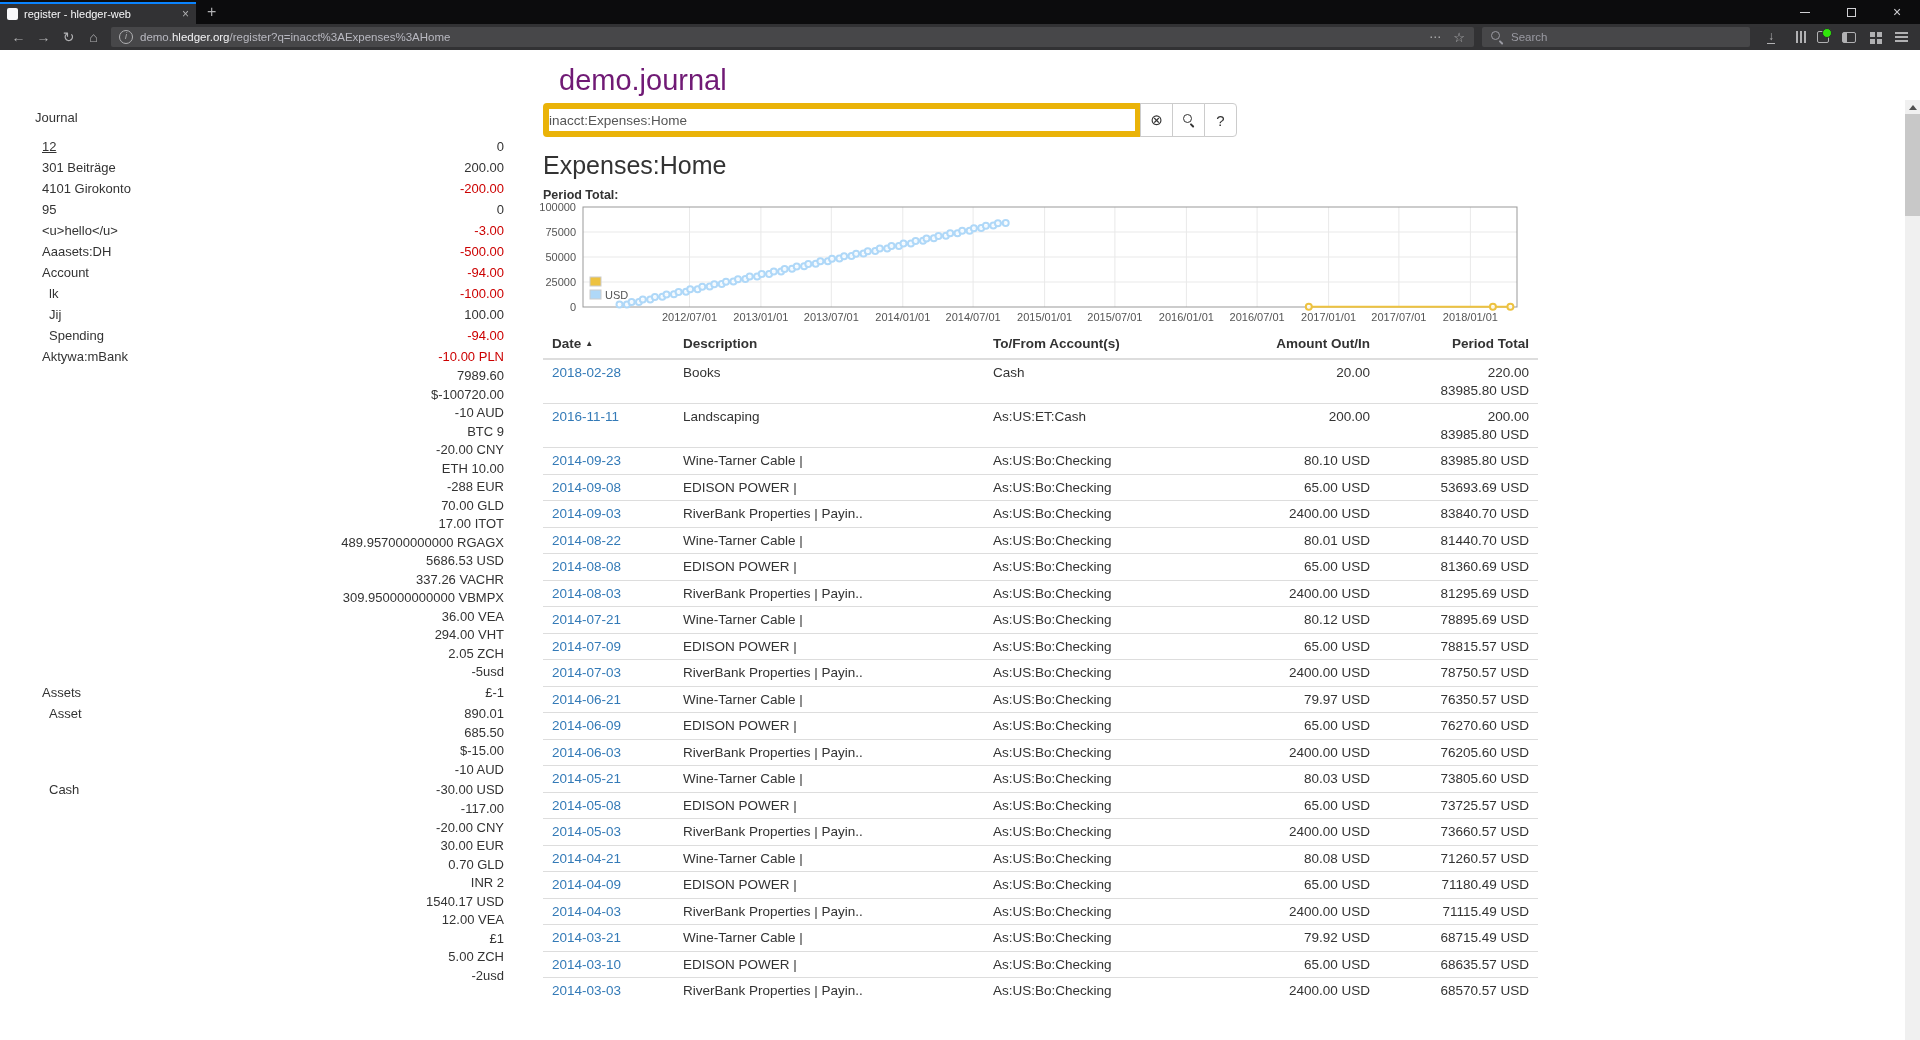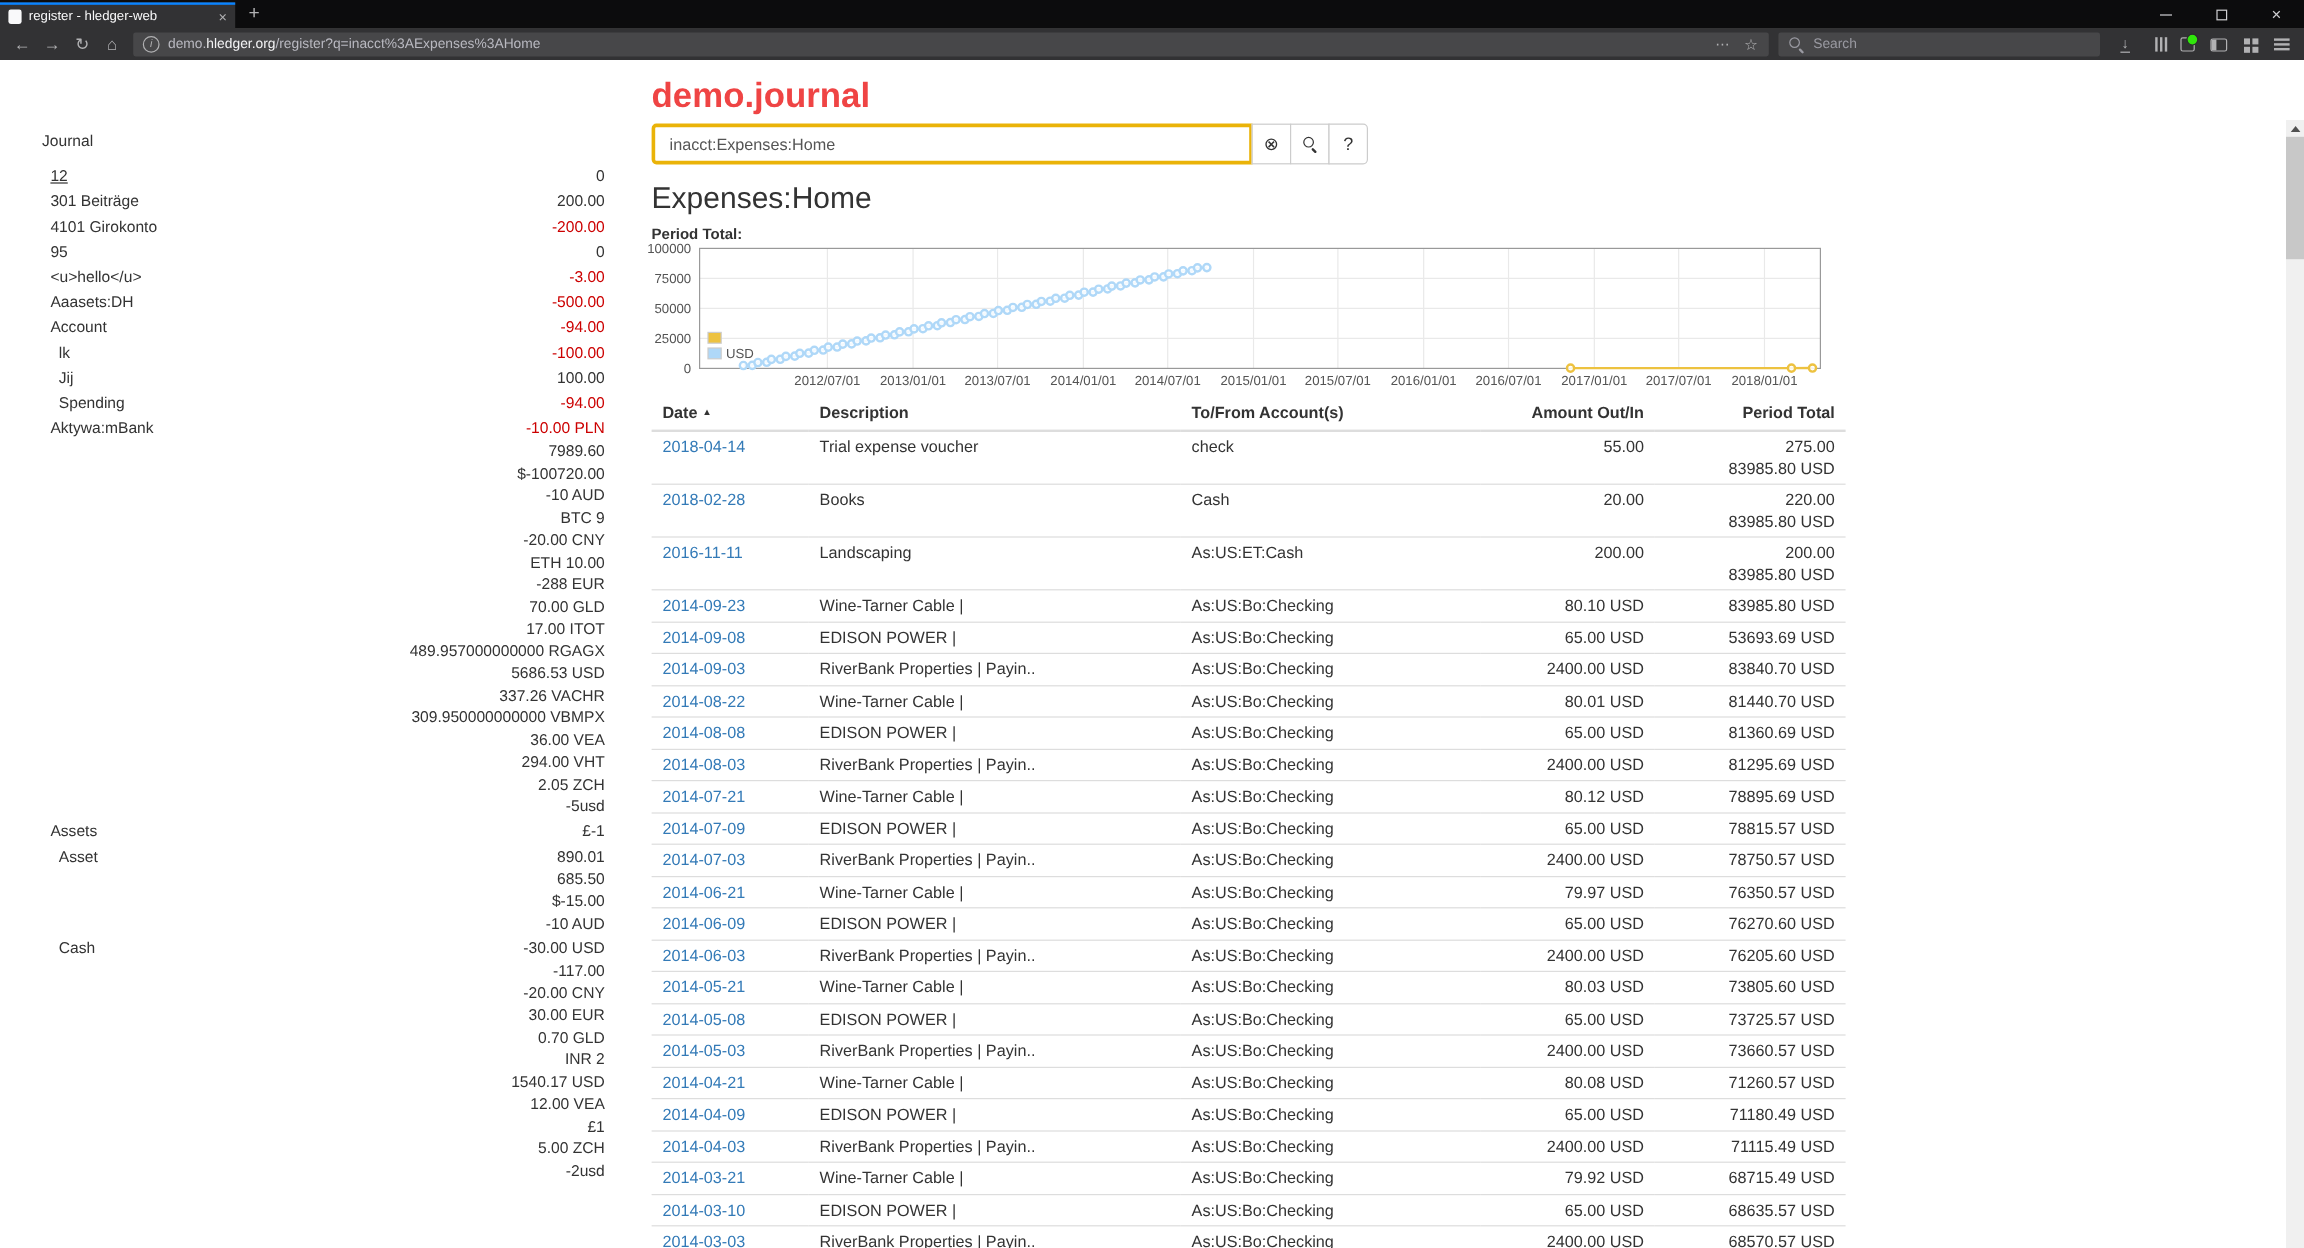--- a/index.html
+++ b/index.html
@@ -61,23 +61,23 @@
 
   .sidebar{width:510px;flex:none;padding:60px 6px 0 35px;box-sizing:border-box;font-size:13px;}
   .sb-title{line-height:16px;margin-bottom:10px;color:#333;}
   .sb-row{display:flex;justify-content:space-between;line-height:21px;}
   .sb-row.thin{line-height:18.5px;}
   .sb-name{white-space:nowrap;color:#333;}
   .sb-amt{text-align:right;white-space:nowrap;}
   .neg{color:#cc0000;}
 
   .main{flex:1;padding:8px 0 0 33px;box-sizing:border-box;min-width:0;}
-  .page-title{font-size:29px;font-weight:700;color:#ef4444;margin:6px 0 6px;}
+  .page-title{font-size:29px;font-weight:400;color:#701a75;margin:6px 16px 6px;}
   .search-row{display:flex;align-items:stretch;height:34px;}
-  .search-input{width:501px;border:3px solid #eab308;border-radius:4px 0 0 4px;padding:6px 12px;
+  .search-input{width:598px;border:6px solid #eab308;border-radius:4px 0 0 4px;padding:6px 0;
                 font-size:13.5px;color:#555;box-sizing:border-box;outline:none;
                 font-family:"Liberation Sans",sans-serif;}
   .btn{width:33px;border:1px solid #ccc;background:#fff;margin-left:-1px;display:flex;
        align-items:center;justify-content:center;color:#333;font-size:15px;box-sizing:border-box;}
   .btn.last{border-radius:0 4px 4px 0;}
   .section-heading{font-size:25px;font-weight:400;color:#333;margin:14px 0 8px;}
   .period-label{font-size:12.5px;font-weight:700;margin:0 0 1px;}
   .chart-svg{display:block;overflow:visible;}
   .chart-svg text{font-family:"Liberation Sans",sans-serif;}
   .xt{font-size:11px;fill:#545454;text-anchor:middle;}
@@ -496,30 +496,20 @@
         <tr>
           <th><span>Date</span><span class="caret">▲</span></th>
           <th>Description</th>
           <th>To/From Account(s)</th>
           <th class="r">Amount Out/In</th>
           <th class="r">Period Total</th>
         </tr>
       </thead>
       <tbody>
           <tr>
-            <td class="c-date"><a href="#">2018-04-14</a></td>
-            <td class="c-desc">Trial expense voucher</td>
-            <td class="c-acct">check</td>
-            <td class="r">55.00</td>
-            <td class="r">
-              <div>275.00</div>
-              <div>83985.80 USD</div>
-            </td>
-          </tr>
-          <tr>
             <td class="c-date"><a href="#">2018-02-28</a></td>
             <td class="c-desc">Books</td>
             <td class="c-acct">Cash</td>
             <td class="r">20.00</td>
             <td class="r">
               <div>220.00</div>
               <div>83985.80 USD</div>
             </td>
           </tr>
           <tr>

